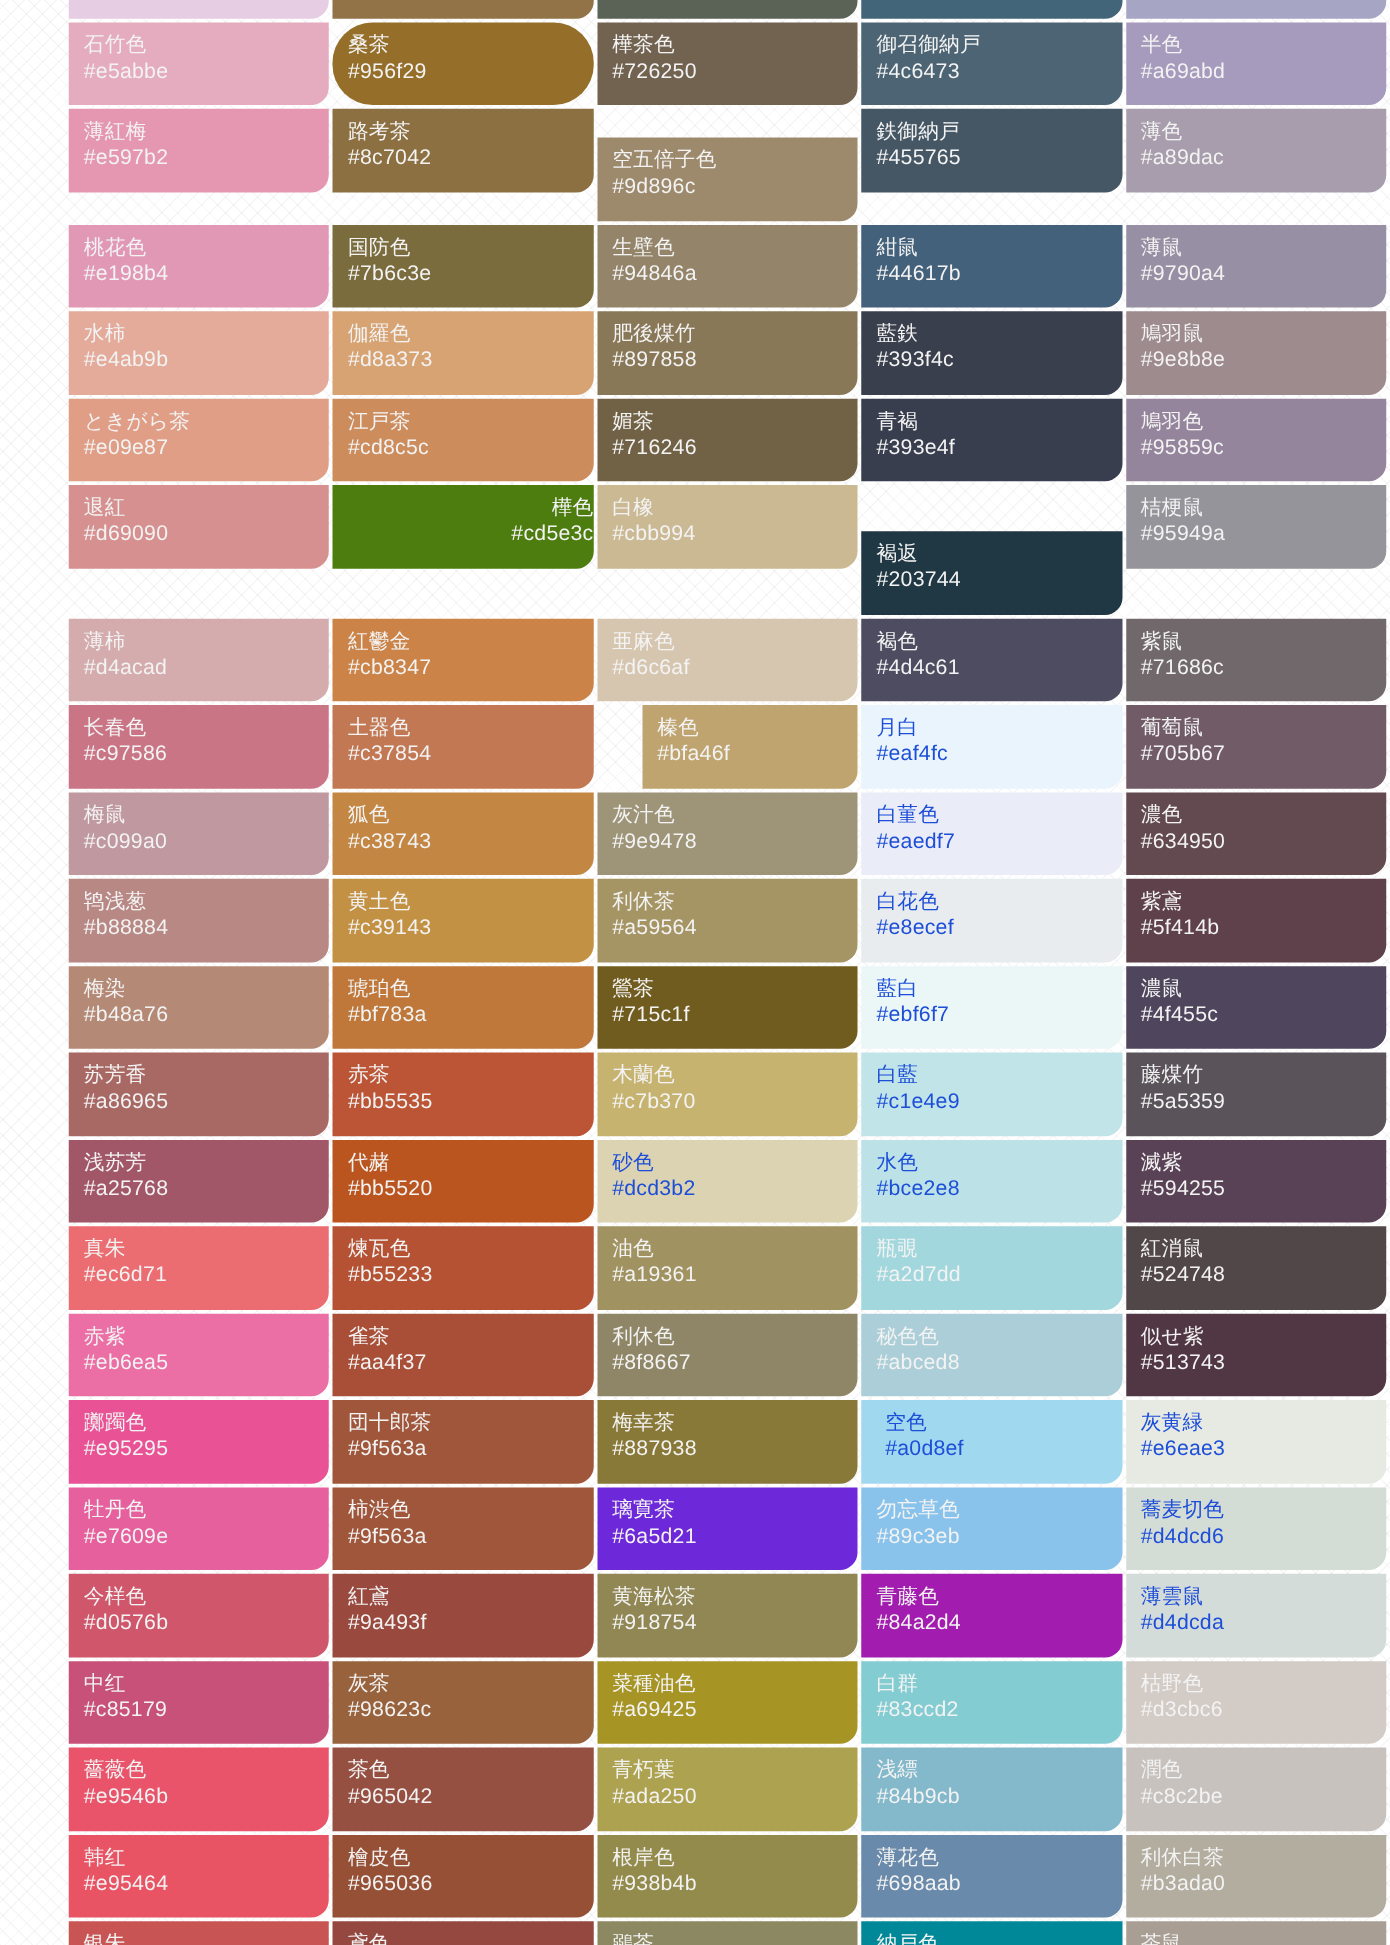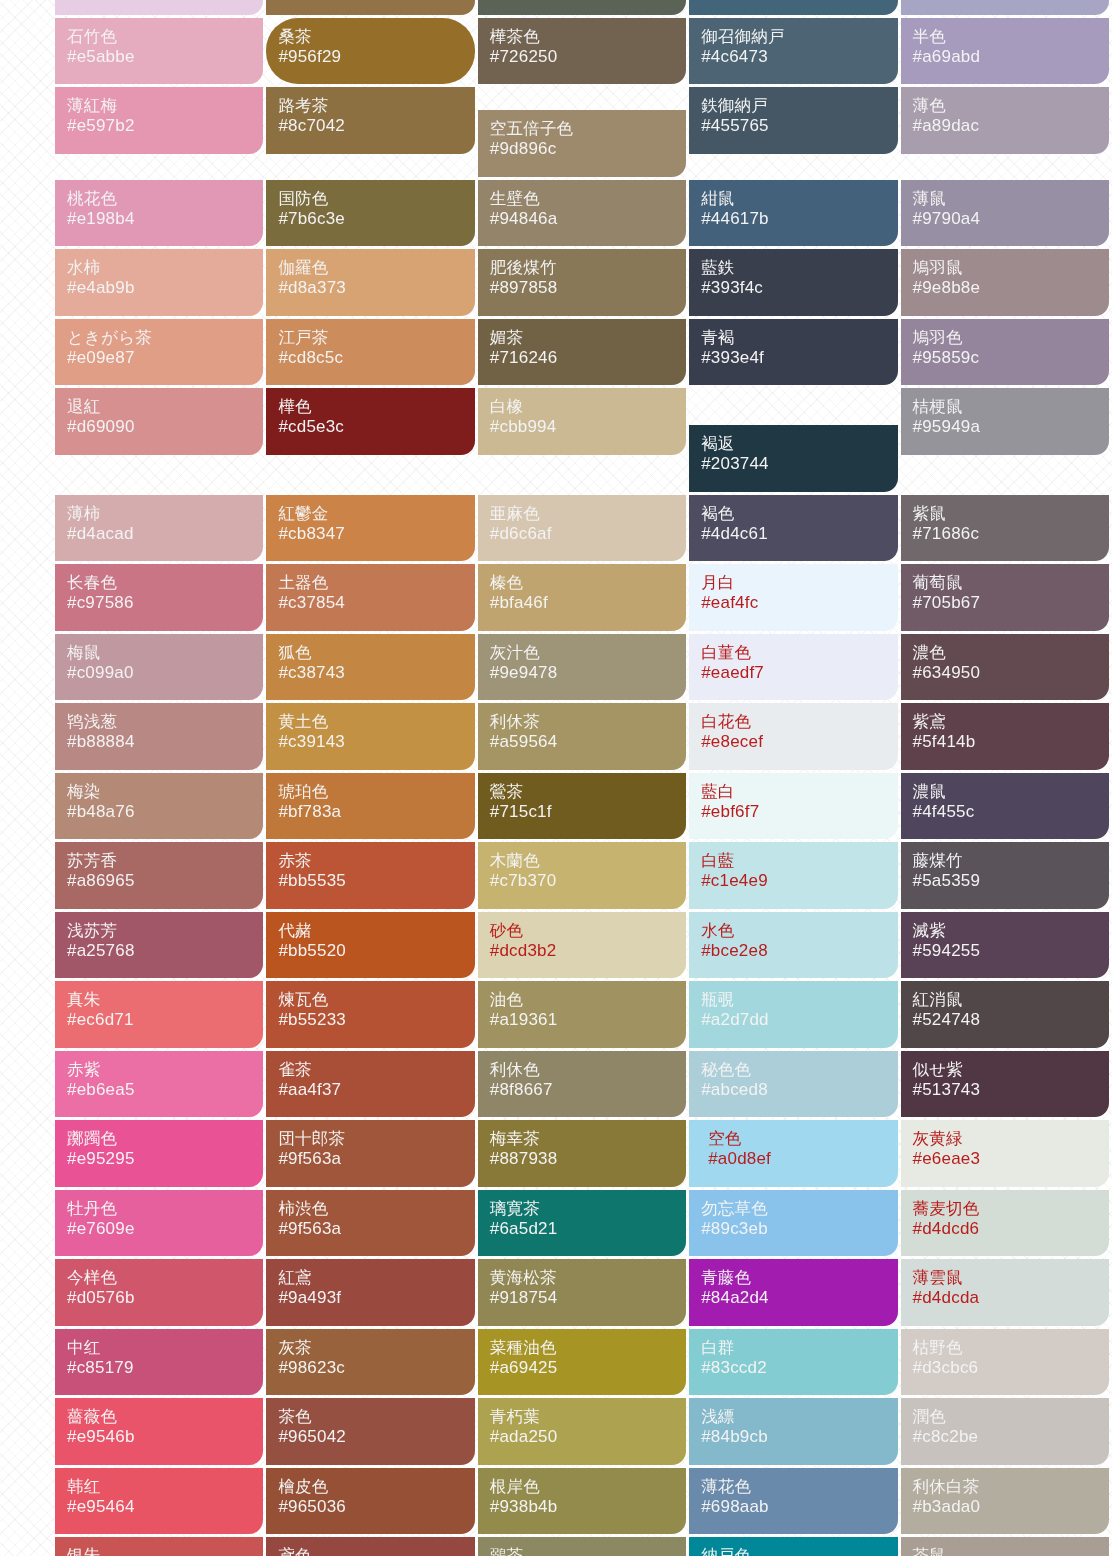--- a/index.html
+++ b/index.html
@@ -52,21 +52,21 @@
   .swatch .hex {
     display: block;
     font-size: 17px;
     line-height: 22px;
     letter-spacing: 0.2px;
     white-space: nowrap;
   }
 
   
   .swatch.on-light .name,
-  .swatch.on-light .hex { color: #b91c1c; }
+  .swatch.on-light .hex { color: #1d4ed8; }
   .swatch.on-dark .name,
   .swatch.on-dark .hex { color: #f3f3f3; }
 </style>
 </head>
 <body>
 
 <div id="palette-grid">
     <div class="swatch on-light" style="background: rgb(230, 205, 227);">
       <span class="name"></span>
     </div>
@@ -179,21 +179,21 @@
       <span class="hex">#393e4f</span>
     </div>
     <div class="swatch on-dark" style="background: rgb(149, 133, 156);">
       <span class="name">鳩羽色</span>
       <span class="hex">#95859c</span>
     </div>
     <div class="swatch on-dark" style="background: rgb(214, 144, 144);">
       <span class="name">退紅</span>
       <span class="hex">#d69090</span>
     </div>
-    <div class="swatch on-dark" style="background: #7f1d1d;">
+    <div class="swatch on-dark" style="background: #4d7c0f; text-align: right;">
       <span class="name">樺色</span>
       <span class="hex">#cd5e3c</span>
     </div>
     <div class="swatch on-dark" style="background: rgb(203, 185, 148);">
       <span class="name">白橡</span>
       <span class="hex">#cbb994</span>
     </div>
     <div class="swatch on-dark" style="background: rgb(32, 55, 68); margin-top: 37px;">
       <span class="name">褐返</span>
       <span class="hex">#203744</span>
@@ -223,21 +223,21 @@
       <span class="hex">#71686c</span>
     </div>
     <div class="swatch on-dark" style="background: rgb(201, 117, 134);">
       <span class="name">长春色</span>
       <span class="hex">#c97586</span>
     </div>
     <div class="swatch on-dark" style="background: rgb(195, 120, 84);">
       <span class="name">土器色</span>
       <span class="hex">#c37854</span>
     </div>
-    <div class="swatch on-dark" style="background: rgb(191, 164, 111);">
+    <div class="swatch on-dark" style="background: rgb(191, 164, 111); margin-left: 36px;">
       <span class="name">榛色</span>
       <span class="hex">#bfa46f</span>
     </div>
     <div class="swatch on-light" style="background: rgb(234, 244, 252);">
       <span class="name">月白</span>
       <span class="hex">#eaf4fc</span>
     </div>
     <div class="swatch on-dark" style="background: rgb(112, 91, 103);">
       <span class="name">葡萄鼠</span>
       <span class="hex">#705b67</span>
@@ -403,21 +403,21 @@
       <span class="hex">#e6eae3</span>
     </div>
     <div class="swatch on-dark" style="background: rgb(231, 96, 158);">
       <span class="name">牡丹色</span>
       <span class="hex">#e7609e</span>
     </div>
     <div class="swatch on-dark" style="background: rgb(159, 86, 58);">
       <span class="name">柿渋色</span>
       <span class="hex">#9f563a</span>
     </div>
-    <div class="swatch on-dark" style="background: #0f766e;">
+    <div class="swatch on-dark" style="background: #6d28d9;">
       <span class="name">璃寛茶</span>
       <span class="hex">#6a5d21</span>
     </div>
     <div class="swatch on-dark" style="background: rgb(137, 195, 235);">
       <span class="name">勿忘草色</span>
       <span class="hex">#89c3eb</span>
     </div>
     <div class="swatch on-light" style="background: rgb(212, 220, 214);">
       <span class="name">蕎麦切色</span>
       <span class="hex">#d4dcd6</span>

